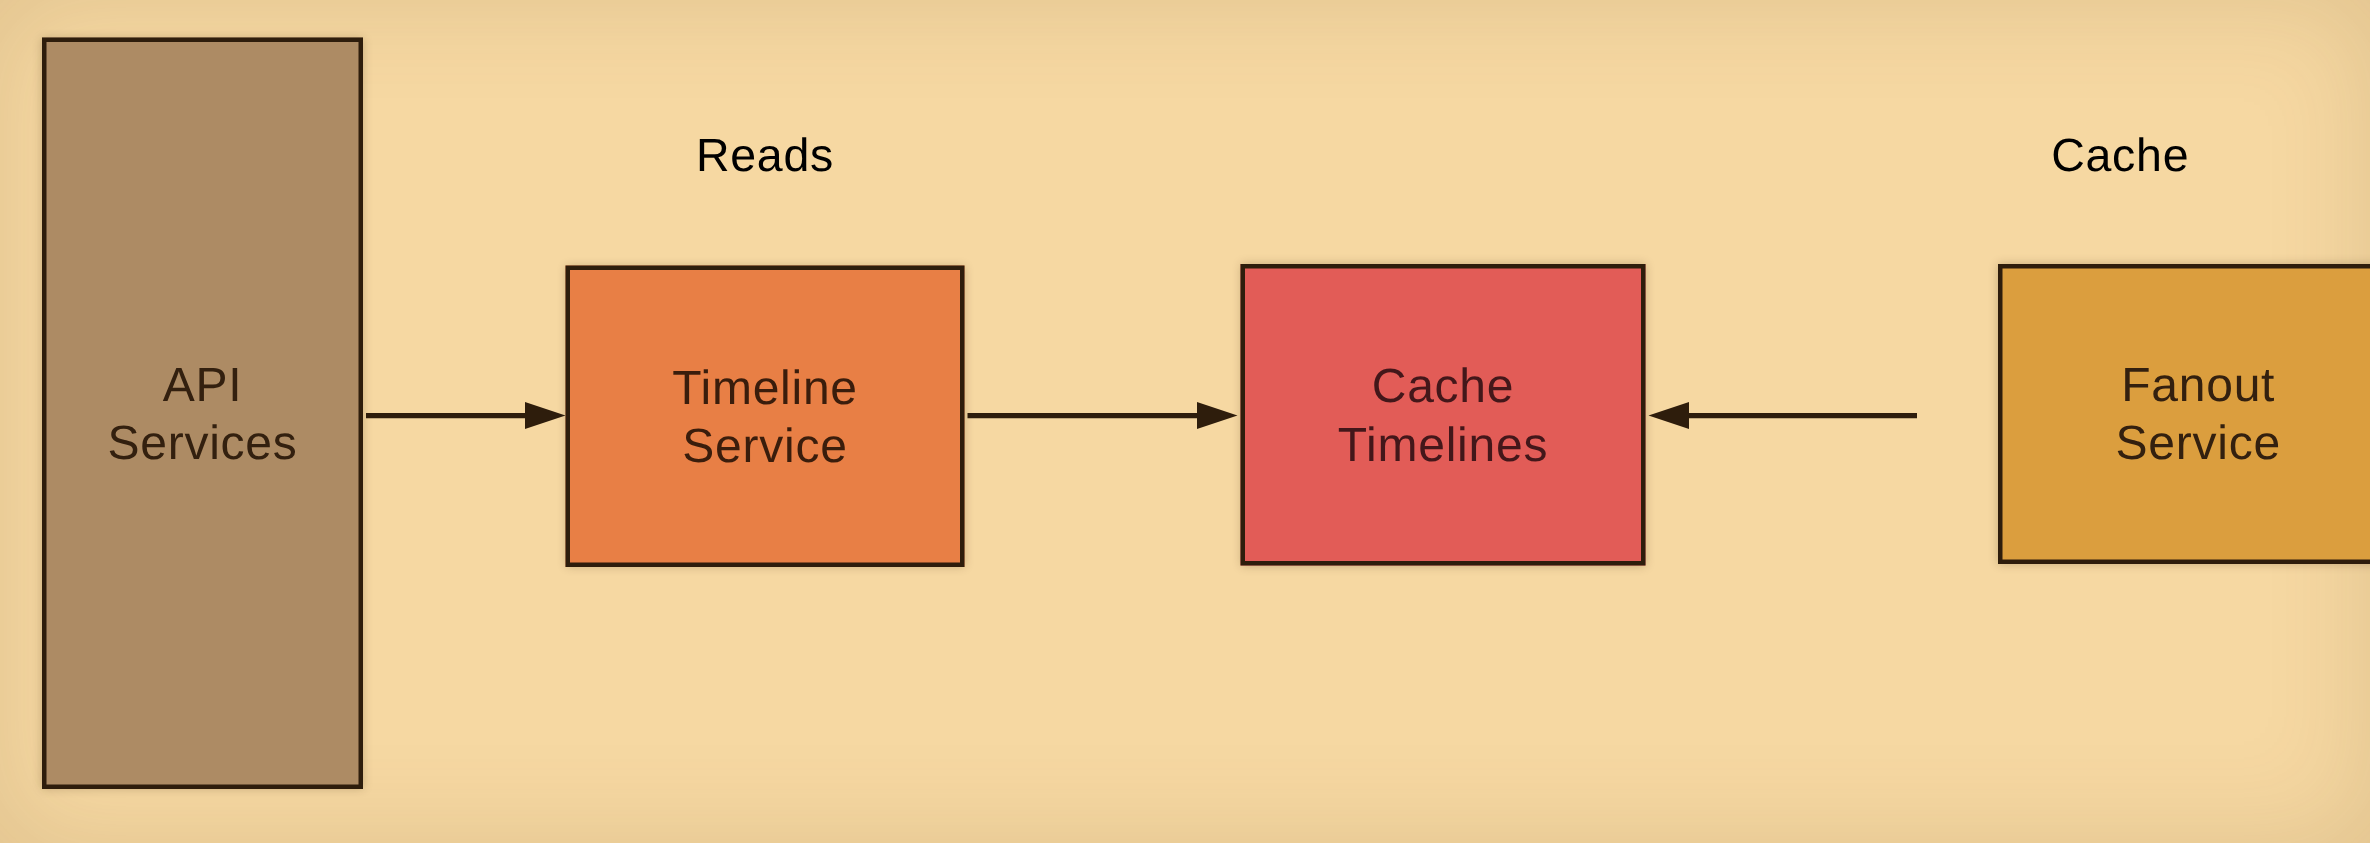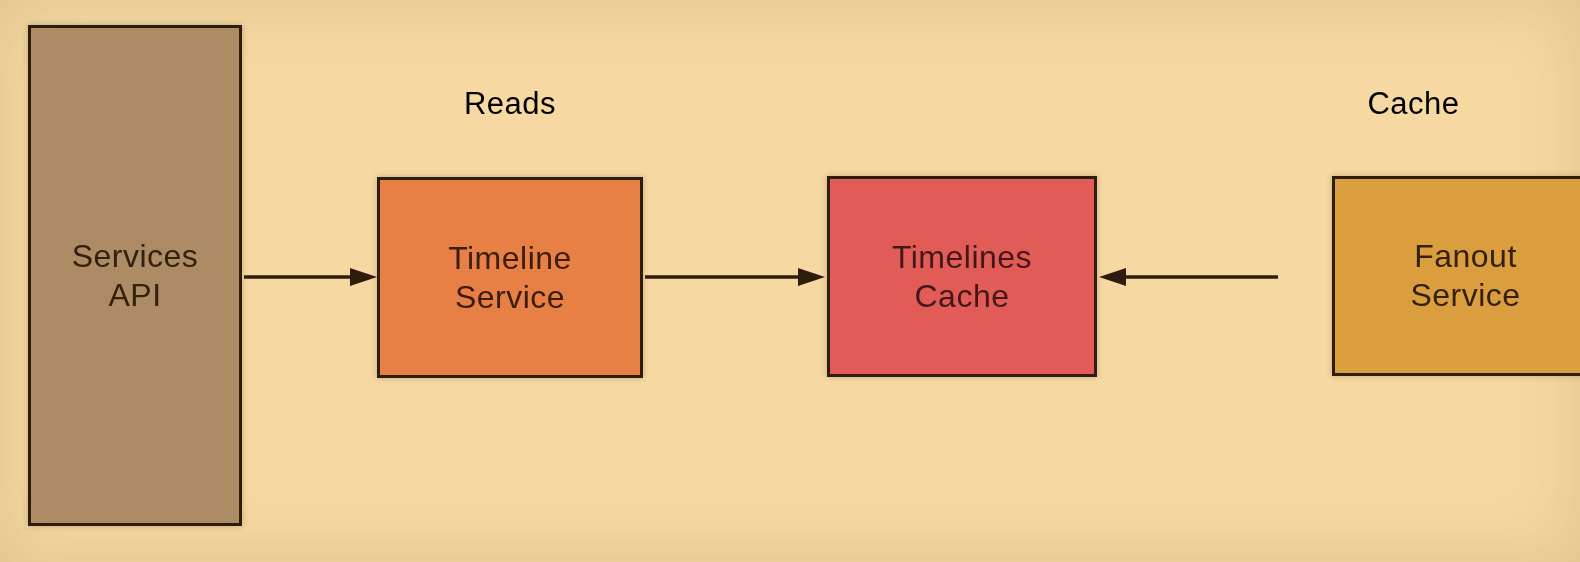--- a/index.html
+++ b/index.html
@@ -55,38 +55,38 @@
     pointer-events: none;
   }
 </style>
 </head>
 <body>
 
 <div class="stage" style="background-color: rgb(246, 216, 162);">
 
   <div class="node node-api" style="background-color: rgb(173, 139, 100); border-color: rgb(46, 29, 12); color: rgb(51, 32, 15);">
     <div class="node-label">
+      <span>API</span>
       <span>Services</span>
-      <span>API</span>
     </div>
   </div>
 
   <div class="flow-label flow-label-reads">Reads</div>
 
   <div class="node node-timeline" style="background-color: rgb(232, 127, 69); border-color: rgb(46, 29, 12); color: rgb(58, 29, 12);">
     <div class="node-label">
       <span>Timeline</span>
       <span>Service</span>
     </div>
   </div>
 
   <div class="node node-cache" style="background-color: rgb(226, 92, 87); border-color: rgb(46, 29, 12); color: rgb(67, 23, 26);">
     <div class="node-label">
+      <span>Cache</span>
       <span>Timelines</span>
-      <span>Cache</span>
     </div>
   </div>
 
   <div class="flow-label flow-label-writes">Cache</div>
 
   <div class="node node-fanout" style="background-color: rgb(219, 158, 62); border-color: rgb(46, 29, 12); color: rgb(51, 32, 15);">
     <div class="node-label">
       <span>Fanout</span>
       <span>Service</span>
     </div>

